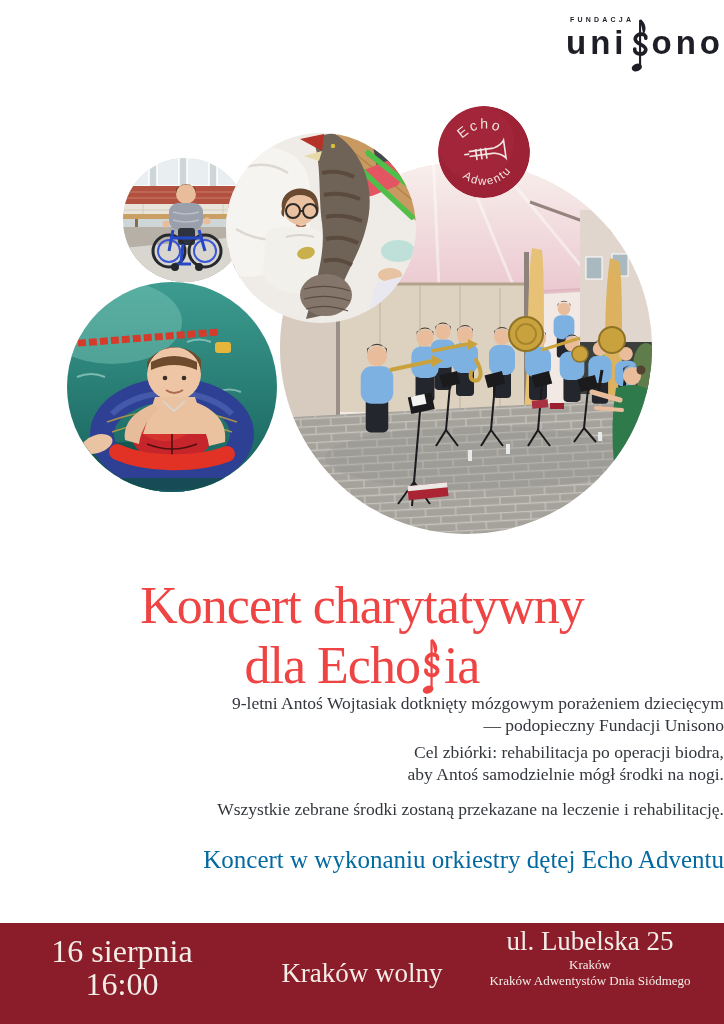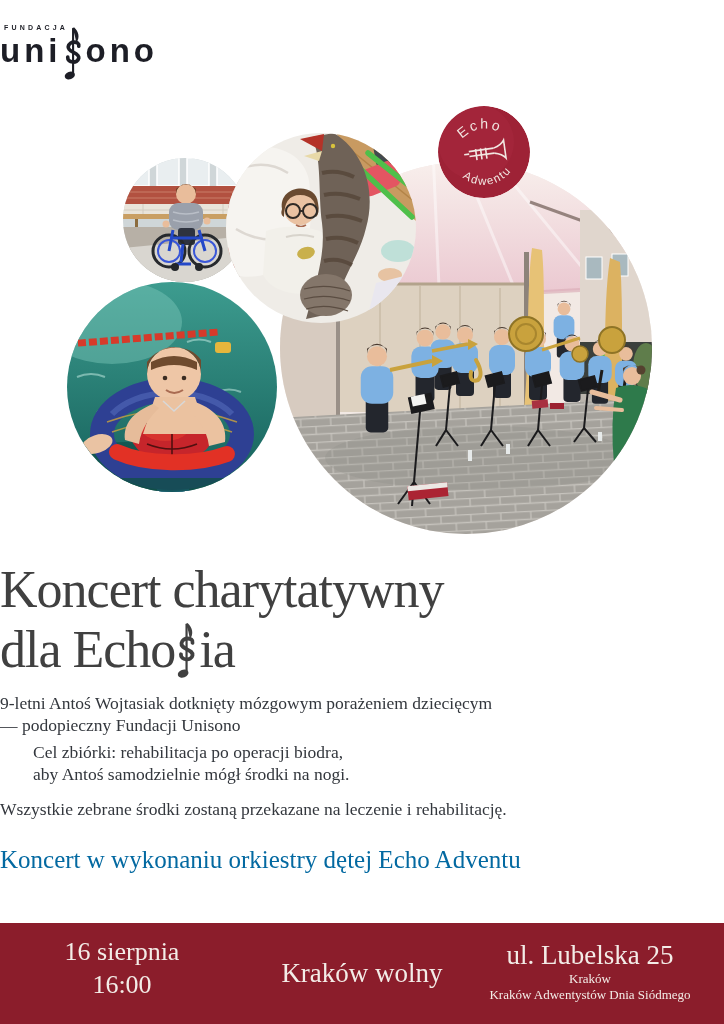--- a/index.html
+++ b/index.html
@@ -1,50 +1,50 @@
 <!DOCTYPE html>
 <html><head>
 <meta charset="utf-8">
 <style>
   html,body{margin:0;padding:0;background:#e8e8e8;}
   .poster{position:relative;width:724px;height:1024px;background:#ffffff;overflow:hidden;
           font-family:"Liberation Serif",serif;margin:0 auto;}
   
-  .logo{position:absolute;top:18px;left:0;right:0;display:flex;justify-content:flex-start;}
+  .logo{position:absolute;top:10px;left:0;right:0;display:flex;justify-content:flex-end;}
   .logo-inner{position:relative;color:#1d1e26;}
   .logo-eyebrow{position:absolute;top:6px;left:4px;font-family:"Liberation Sans",sans-serif;
                 font-size:7px;font-weight:700;letter-spacing:3.2px;color:#1d1e26;}
   .logo-word{display:flex;align-items:center;font-family:"Liberation Sans",sans-serif;
              font-weight:700;font-size:33px;letter-spacing:4px;line-height:1;padding-top:16px;}
   .logo-note{width:21px;height:60px;margin:-16px 1px -22px 2px;}
   
   .circle{position:absolute;border-radius:50%;overflow:hidden;}
   .circle svg{display:block;width:100%;height:100%;}
   #c-wheel {left:123px;top:158px;width:124px;height:124px;z-index:1;}
   #c-lizard{left:226px;top:133px;width:190px;height:190px;z-index:3;}
   #c-swim  {left:67px; top:282px;width:210px;height:210px;z-index:2;}
   #c-orch  {left:280px;top:162px;width:372px;height:372px;z-index:1;}
   #c-badge {left:438px;top:106px;width:92px; height:92px; z-index:4;}
   
-  .title{position:absolute;top:560px;left:0;right:0;text-align:left;color:#404040;
+  .title{position:absolute;top:576px;left:0;right:0;text-align:center;color:#ef4444;
          font-size:52px;line-height:60px;letter-spacing:-1px;}
   .title .note-s{display:inline-block;width:22px;height:62px;vertical-align:-15px;margin:0 1px;}
-  .para{position:absolute;left:0;right:0;text-align:left;color:#33373d;}
+  .para{position:absolute;left:0;right:0;text-align:right;color:#33373d;}
   #p1{top:693px;font-size:17.5px;line-height:21.5px;}
   #p2{top:742px;font-size:17.5px;line-height:21.5px;margin-left:33px;}
   #p3{top:799px;font-size:17.5px;line-height:21.5px;}
   #p4{top:844px;font-size:25px;line-height:32px;color:#0369a1;}
   
   .footer{position:absolute;left:0;top:923px;width:724px;height:101px;background:#8b1d2b;
           color:#f3ece7;}
   .f-col{position:absolute;text-align:center;}
-  .f-date{left:22px;top:12px;width:200px;font-size:26px;line-height:33px;}
+  .f-date{left:22px;top:12px;width:200px;font-size:32px;line-height:33px;}
   .f-admission{left:252px;top:0;width:220px;height:101px;display:flex;align-items:center;
                justify-content:center;font-size:27px;}
-  .f-addr{left:458px;top:16px;width:264px;}
+  .f-addr{left:458px;top:2px;width:264px;}
   .f-addr-main{font-size:27px;line-height:32px;}
   .f-addr-small{font-size:13px;line-height:16px;}
 </style>
 </head>
 <body>
 
 <svg width="0" height="0" style="position:absolute">
   <defs>
     <g id="note-glyph">
       <path d="M19.2,7 L19.2,92" stroke="currentColor" stroke-width="4" stroke-linecap="round" fill="none"></path>

